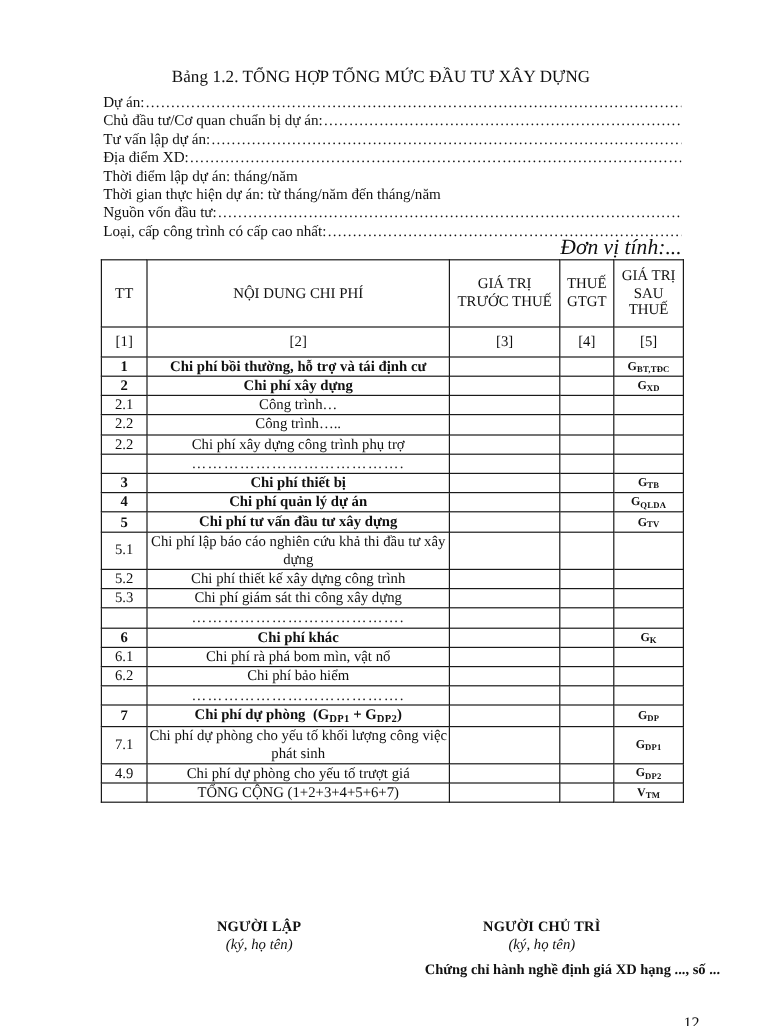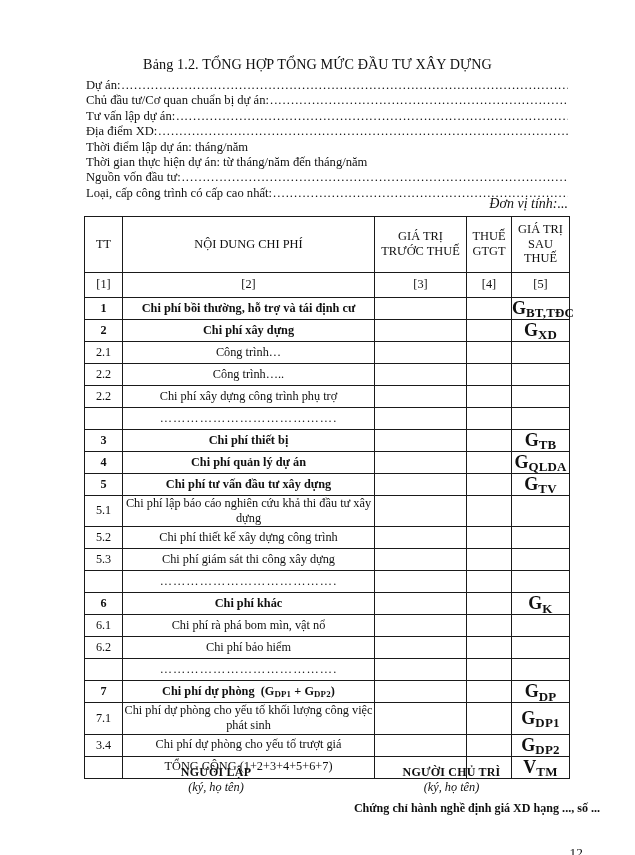--- a/index.html
+++ b/index.html
@@ -62,21 +62,21 @@
   .info-line.nodots .info-label { flex: 1 1 auto; }
 
   
   .unit-line {
     position: absolute;
     left: 86px;
     top: 196px;
     width: 482px;
     text-align: right;
     font-style: italic;
-    font-size: 14px;
+    font-size: 18px;
   }
 
   
   .cost-table {
     position: absolute;
     left: 84px;
     top: 216px;
     width: 485px;
     border-collapse: collapse;
     table-layout: fixed;
@@ -111,21 +111,21 @@
     padding: 4px 5px 4px 9px;
     line-height: 15.2px;
   }
   .cell-num {
     padding: 4px 4px;
   }
   .cell-sym {
     text-align: center;
     padding: 4px 2px;
     font-weight: bold;
-    font-size: 18px;
+    font-size: 10px;
   }
   .idx-row td {
     text-align: center;
     padding: 4px 2px 5px;
     font-size: 12.3px;
   }
   tr.bold .cell-tt,
   tr.bold .cell-name { font-weight: bold; }
 
   .dots-cell {
@@ -406,21 +406,21 @@
           <td class="cell-sym"><span class="sym"><span>G</span><sub style="font-variant: small-caps;">DP</sub></span></td>
         </tr>
         <tr>
           <td class="cell-tt">7.1</td>
           <td class="cell-name">Chi phí dự phòng cho yếu tố khối lượng công việc phát sinh</td>
           <td class="cell-num">&nbsp;</td>
           <td class="cell-num">&nbsp;</td>
           <td class="cell-sym"><span class="sym"><span>G</span><sub style="font-variant: small-caps;">DP1</sub></span></td>
         </tr>
         <tr>
-          <td class="cell-tt">3.4</td>
+          <td class="cell-tt">4.9</td>
           <td class="cell-name">Chi phí dự phòng cho yếu tố trượt giá</td>
           <td class="cell-num">&nbsp;</td>
           <td class="cell-num">&nbsp;</td>
           <td class="cell-sym"><span class="sym"><span>G</span><sub style="font-variant: small-caps;">DP2</sub></span></td>
         </tr>
         <tr>
           <td class="cell-tt"></td>
           <td class="cell-name">TỔNG CỘNG (1+2+3+4+5+6+7)</td>
           <td class="cell-num">&nbsp;</td>
           <td class="cell-num">&nbsp;</td>

